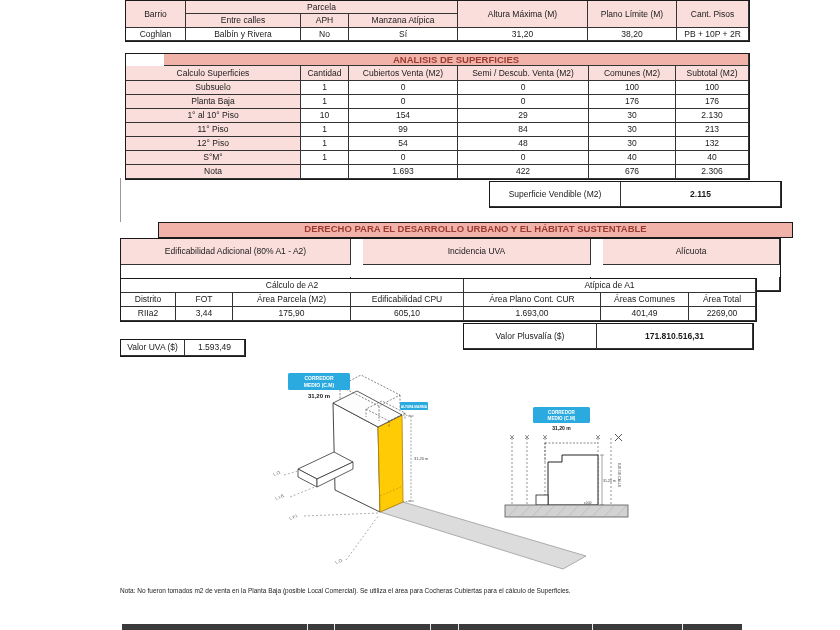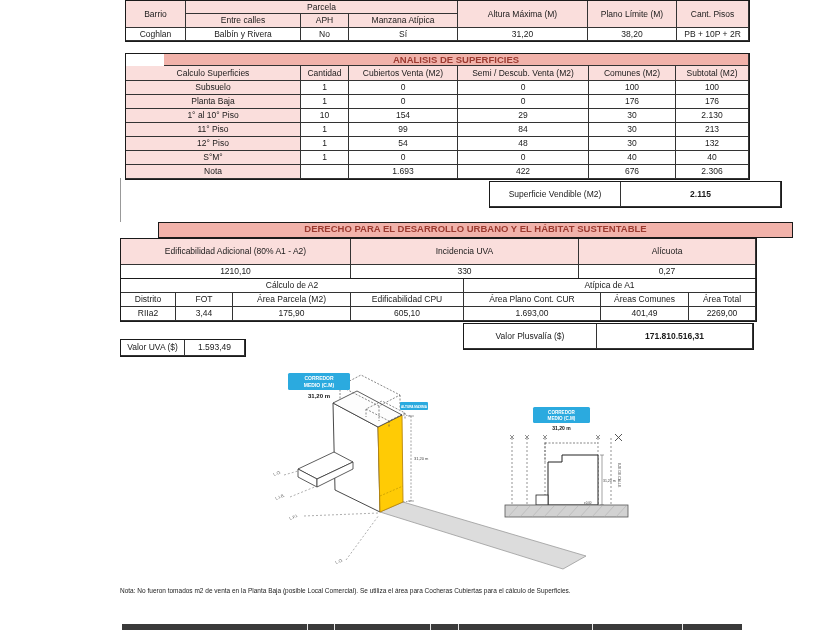--- a/index.html
+++ b/index.html
@@ -104,21 +104,21 @@
     <div>Superficie Vendible (M2)</div>
     <div style="font-weight:bold">2.115</div>
   </div>
 
   <div class="vline"></div>
 
   <div class="tbl ttl" style="left:120px;top:222px;width:635px;height:16px;display:flex;align-items:flex-start;justify-content:center;">
     <span class="nb">DERECHO PARA EL DESARROLLO URBANO Y EL HÁBITAT SUSTENTABLE</span>
   </div>
 
-  <div class="tbl" style="left:120px;top:238px;grid-template-columns:230px 228px 177px;grid-template-rows:26px 14px;">
+  <div class="tbl" style="left:120px;top:238px;grid-template-columns:230px 228px 177px;grid-template-rows:26px 14px;gap:12px;">
     <div class="hp">Edificabilidad Adicional (80% A1 - A2)</div>
     <div class="hp">Incidencia UVA</div>
     <div class="hp">Alícuota</div>
     <div>1210,10</div>
     <div>330</div>
     <div>0,27</div>
   </div>
 
   <div class="tbl" style="left:120px;top:278px;grid-template-columns:55px 57px 118px 113px 137px 88px 67px;grid-template-rows:14px 14px 14px;">
     <div style="grid-column:1/5;grid-row:1">Cálculo de A2</div>

